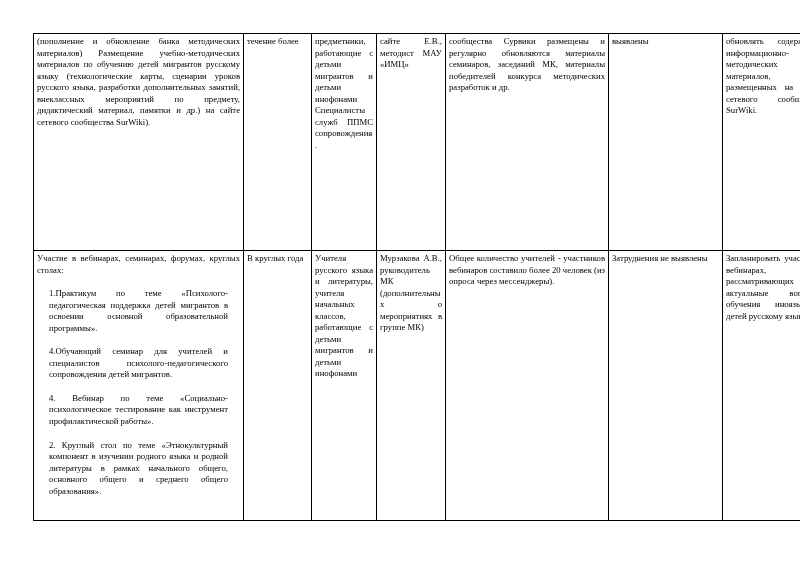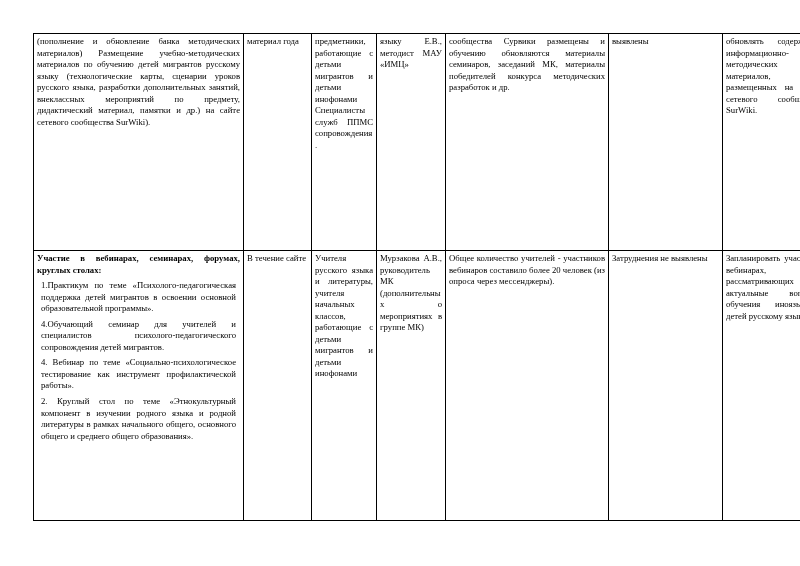--- a/index.html
+++ b/index.html
@@ -50,58 +50,58 @@
   .c3 { width: 58px; }
   .c4 { width: 62px; }
   .c5 { width: 156px; }
   .c6 { width: 107px; }
   .c7 { width: 95px; }
 
   .r1 td { height: 212px; }
   .r2 td { height: 265px; }
 
   .bold-head {
-    font-weight: bold;
+    font-weight: normal;
   }
   .nowrapcell {
     text-align: left;
     word-break: normal;
   }
   .narrow {
     text-align: justify;
     text-justify: inter-word;
     word-break: break-all;
   }
-  .para { margin: 4px; }
+  .para { margin: 12px; }
 </style>
 </head>
 <body>
 
 <div class="page">
   <div class="table-wrap">
     <table class="doc-table">
       <tbody>
         <tr class="r1">
           <td class="c1">(пополнение и обновление банка методических материалов) Размещение учебно-методических материалов по обучению детей мигрантов русскому языку (технологические карты, сценарии уроков русского языка, разработки дополнительных занятий, внеклассных мероприятий по предмету, дидактический материал, памятки и др.) на сайте сетевого сообщества SurWiki).</td>
-          <td class="c2 narrow">материал года</td>
+          <td class="c2 narrow">течение более</td>
           <td class="c3 narrow">предметники, работающие с детьми мигрантов и детьми инофонами Специалисты служб ППМС сопровождения.</td>
-          <td class="c4 narrow">языку Е.В., методист МАУ «ИМЦ»</td>
-          <td class="c5">сообщества Сурвики размещены и обучению обновляются материалы семинаров, заседаний МК, материалы победителей конкурса методических разработок и др.</td>
+          <td class="c4 narrow">сайте Е.В., методист МАУ «ИМЦ»</td>
+          <td class="c5">сообщества Сурвики размещены и регулярно обновляются материалы семинаров, заседаний МК, материалы победителей конкурса методических разработок и др.</td>
           <td class="c6 nowrapcell">выявлены</td>
           <td class="c7">обновлять содержание информационно-методических материалов, размещенных на сайте сетевого сообщества SurWiki.</td>
         </tr>
         <tr class="r2">
           <td class="c1">
             <div class="bold-head">Участие в вебинарах, семинарах, форумах, круглых столах:</div>
             <div class="para">1.Практикум по теме «Психолого-педагогическая поддержка детей мигрантов  в освоении основной образовательной программы».</div>
             <div class="para">4.Обучающий семинар для учителей и специалистов психолого-педагогического сопровождения детей мигрантов.</div>
             <div class="para">4. Вебинар по теме «Социально-психологическое тестирование как инструмент профилактической работы».</div>
             <div class="para">2. Круглый стол по теме «Этнокультурный компонент в изучении родного языка и родной литературы в рамках начального общего, основного общего и среднего общего образования».</div>
           </td>
-          <td class="c2 narrow">В течение сайте</td>
+          <td class="c2 narrow">В круглых года</td>
           <td class="c3 narrow">Учителя русского языка и литературы, учителя начальных классов, работающие с детьми мигрантов и детьми инофонами</td>
           <td class="c4 narrow">Мурзакова А.В., руководитель МК (дополнительных о мероприятиях в группе МК)</td>
           <td class="c5">Общее количество учителей - участников вебинаров составило более 20 человек (из опроса через мессенджеры).</td>
           <td class="c6">Затруднения не выявлены</td>
           <td class="c7">Запланировать участие в вебинарах, рассматривающих актуальные вопросы обучения иноязычных детей русскому языку.</td>
         </tr>
       </tbody>
     </table>
   </div>
 </div>

